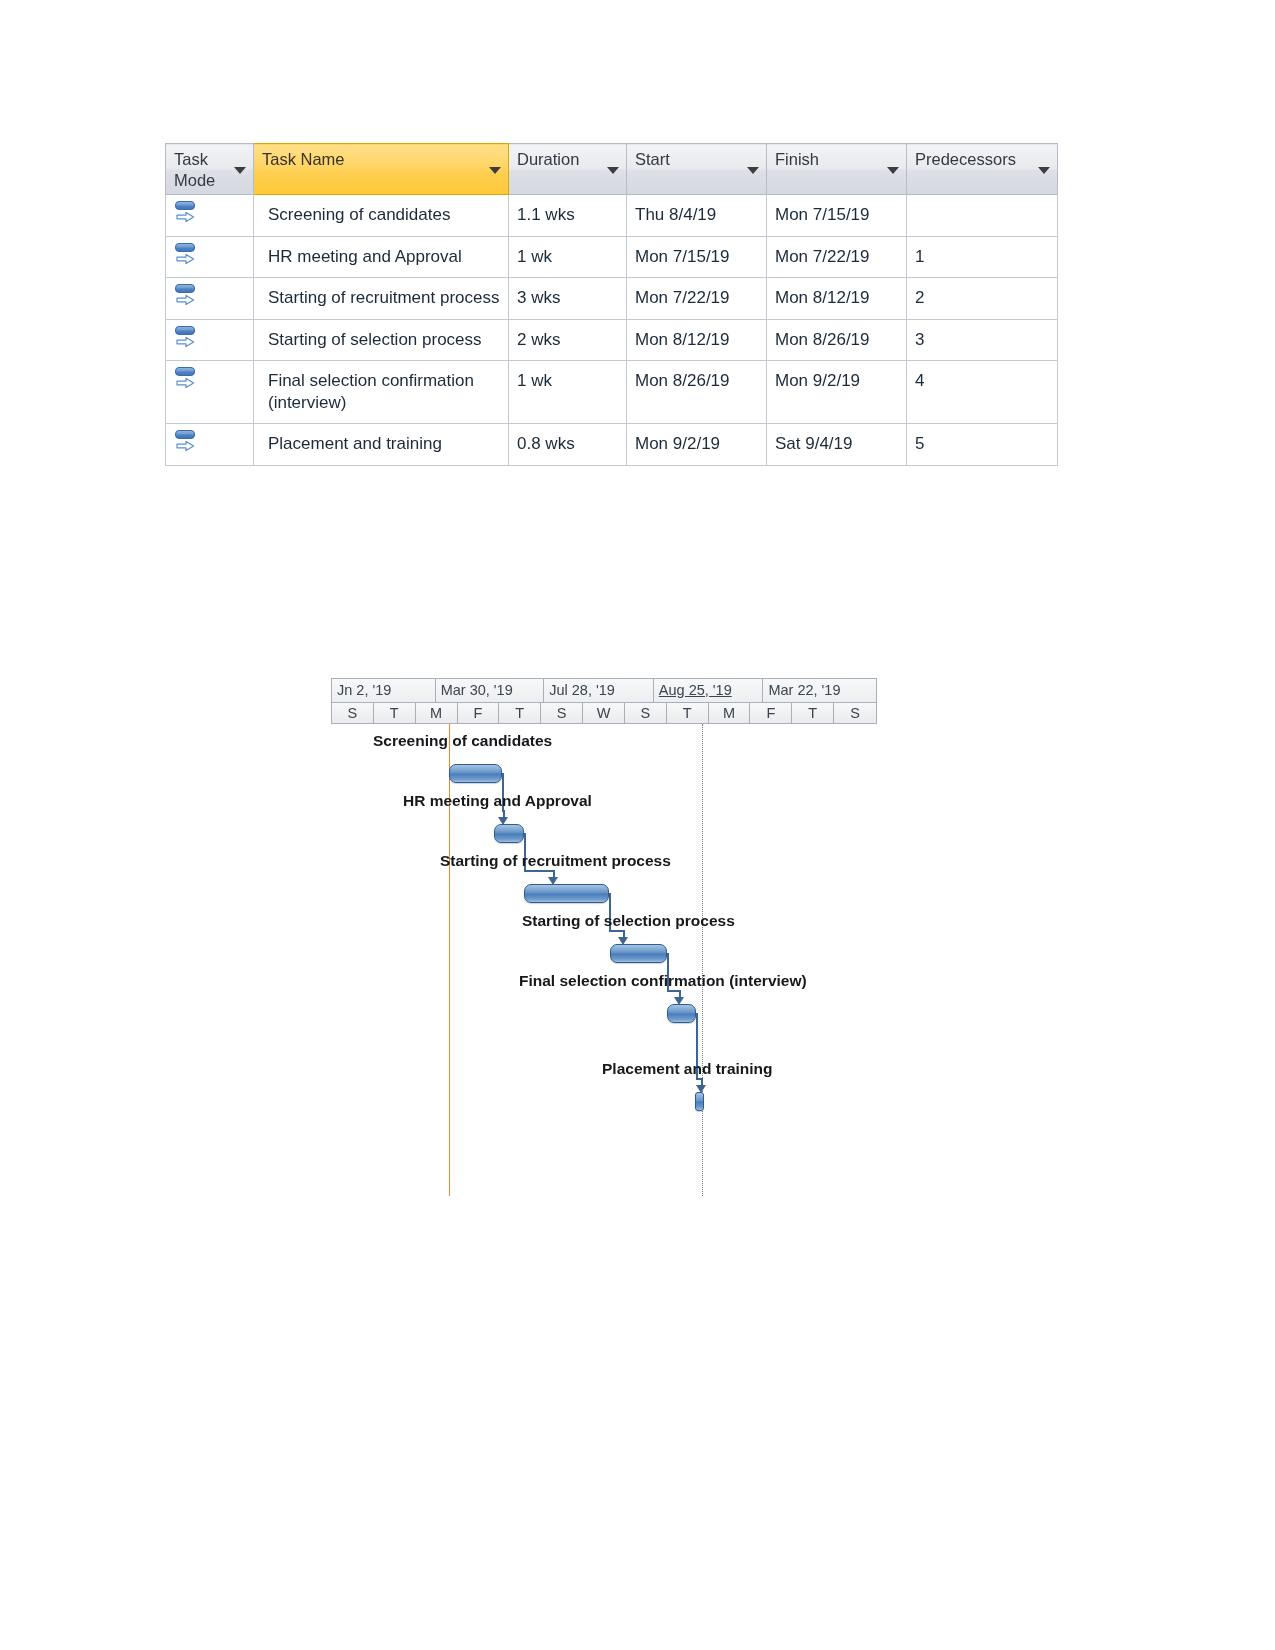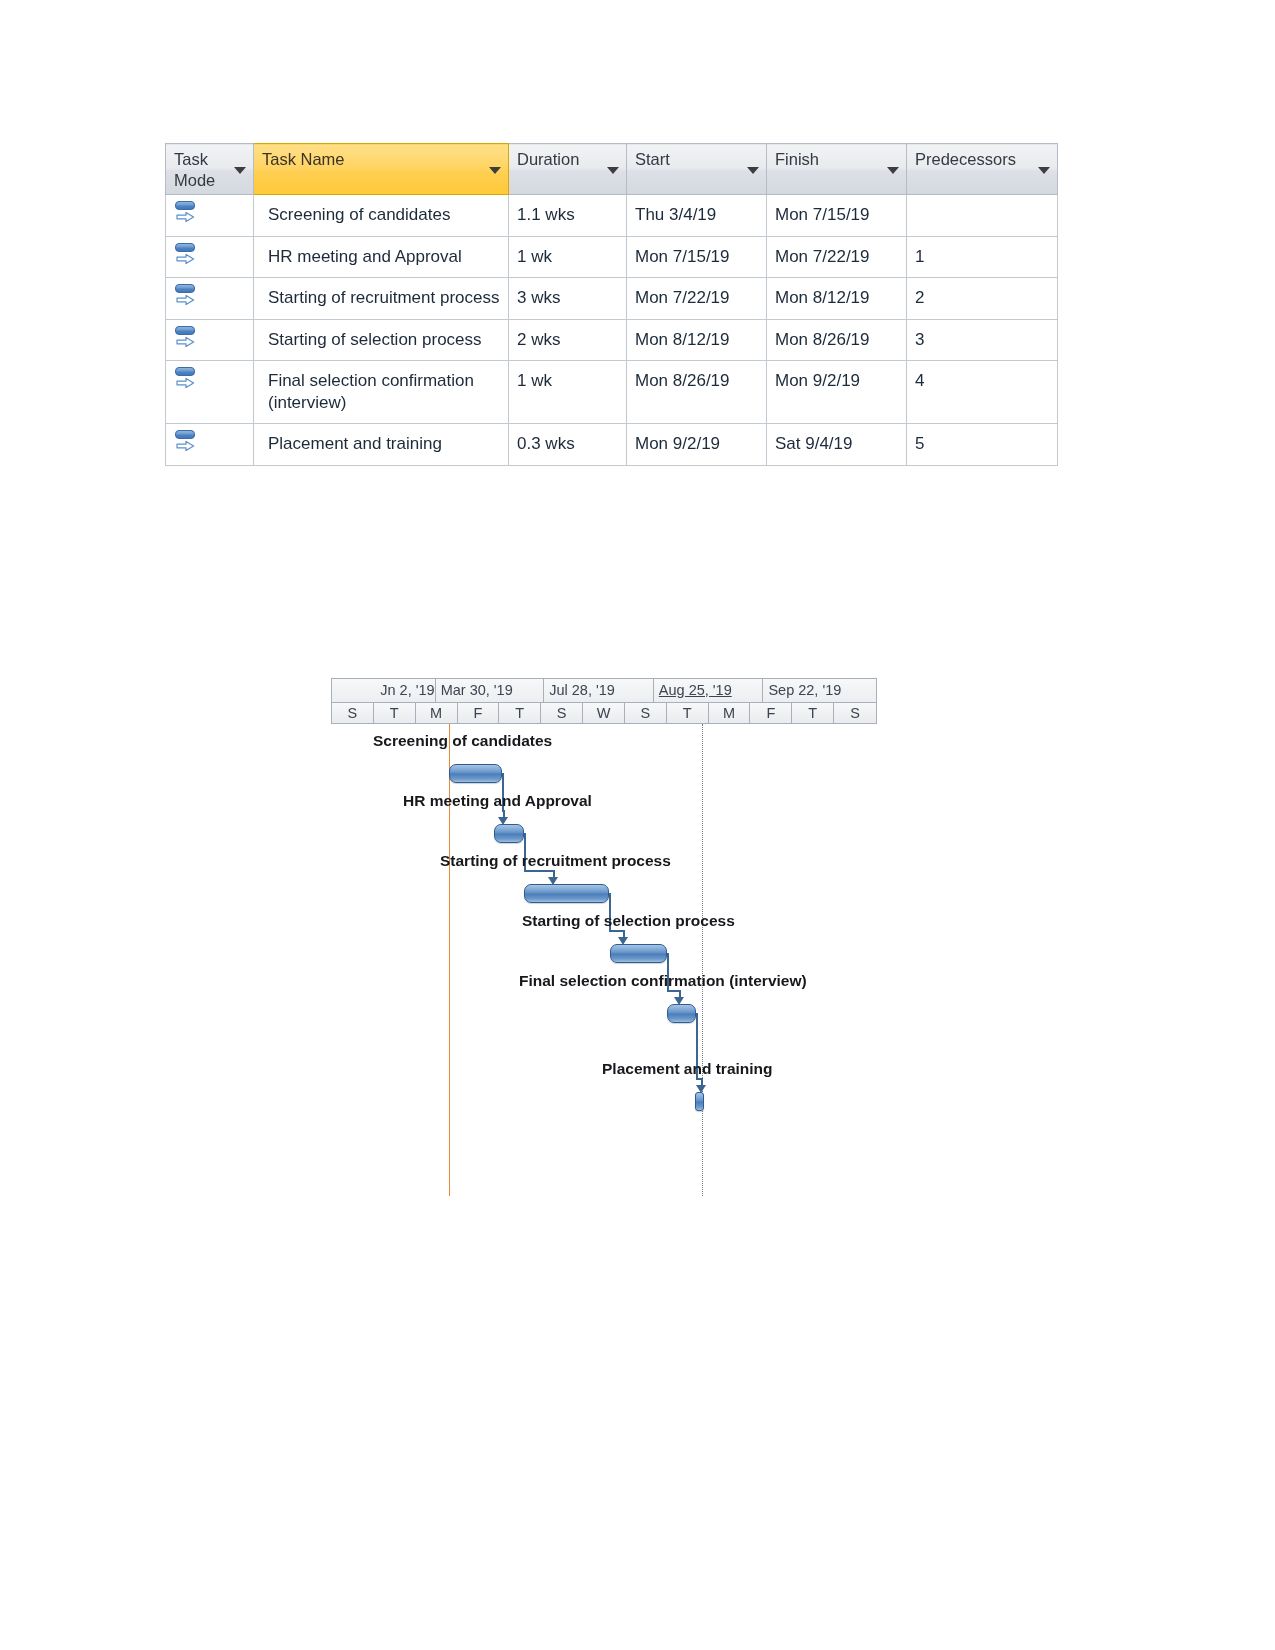--- a/index.html
+++ b/index.html
@@ -189,21 +189,21 @@
           <td class="cell-mode">
             <span class="mode-icon">
               <span class="pin"></span>
               <svg class="arrow" viewBox="0 0 19 12">
                 <path d="M1 4.2 H10 V1.4 L17.6 6 L10 10.6 V7.8 H1 Z" fill="none" stroke="#5b8fcb" stroke-width="1.2" stroke-linejoin="round"></path>
               </svg>
             </span>
           </td>
           <td class="cell-name"><span>Screening of candidates</span></td>
           <td><span>1.1 wks</span></td>
-          <td><span>Thu 3/4/19</span></td>
+          <td><span>Thu 8/4/19</span></td>
           <td><span>Mon 7/15/19</span></td>
           <td><span></span></td>
         </tr>
         <tr>
           <td class="cell-mode">
             <span class="mode-icon">
               <span class="pin"></span>
               <svg class="arrow" viewBox="0 0 19 12">
                 <path d="M1 4.2 H10 V1.4 L17.6 6 L10 10.6 V7.8 H1 Z" fill="none" stroke="#5b8fcb" stroke-width="1.2" stroke-linejoin="round"></path>
               </svg>
@@ -263,35 +263,35 @@
         <tr>
           <td class="cell-mode">
             <span class="mode-icon">
               <span class="pin"></span>
               <svg class="arrow" viewBox="0 0 19 12">
                 <path d="M1 4.2 H10 V1.4 L17.6 6 L10 10.6 V7.8 H1 Z" fill="none" stroke="#5b8fcb" stroke-width="1.2" stroke-linejoin="round"></path>
               </svg>
             </span>
           </td>
           <td class="cell-name"><span>Placement and training</span></td>
-          <td><span>0.3 wks</span></td>
+          <td><span>0.8 wks</span></td>
           <td><span>Mon 9/2/19</span></td>
           <td><span>Sat 9/4/19</span></td>
           <td><span>5</span></td>
         </tr>
       </tbody>
   </table>
 
   <div id="gantt">
     <div class="tl-weeks" id="tl-weeks">
-        <div class="cellw" style="width: 104px; text-align: right;">Jn 2, '19</div>
+        <div class="cellw" style="width: 104px;">Jn 2, '19</div>
         <div class="cellw" style="width: 109px;">Mar 30, '19</div>
         <div class="cellw" style="width: 110px;">Jul 28, '19</div>
         <div class="cellw" style="width: 110px; text-decoration: underline;">Aug 25, '19</div>
-        <div class="cellw" style="width: 113px;">Sep 22, '19</div>
+        <div class="cellw" style="width: 113px;">Mar 22, '19</div>
       </div>
     <div class="tl-days" id="tl-days">
         <div class="celld" style="width: 42px;">S</div>
         <div class="celld" style="width: 42px;">T</div>
         <div class="celld" style="width: 42px;">M</div>
         <div class="celld" style="width: 42px;">F</div>
         <div class="celld" style="width: 42px;">T</div>
         <div class="celld" style="width: 42px;">S</div>
         <div class="celld" style="width: 42px;">W</div>
         <div class="celld" style="width: 42px;">S</div>

